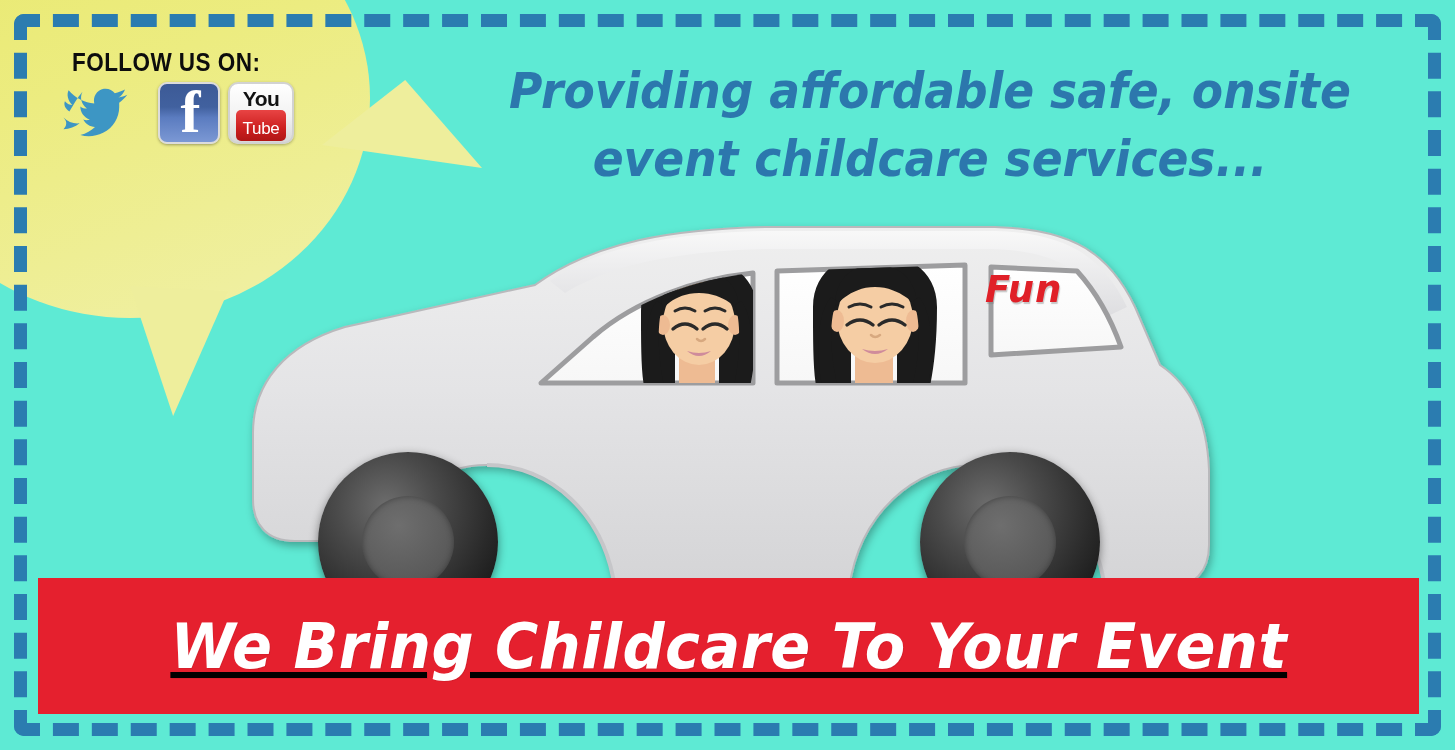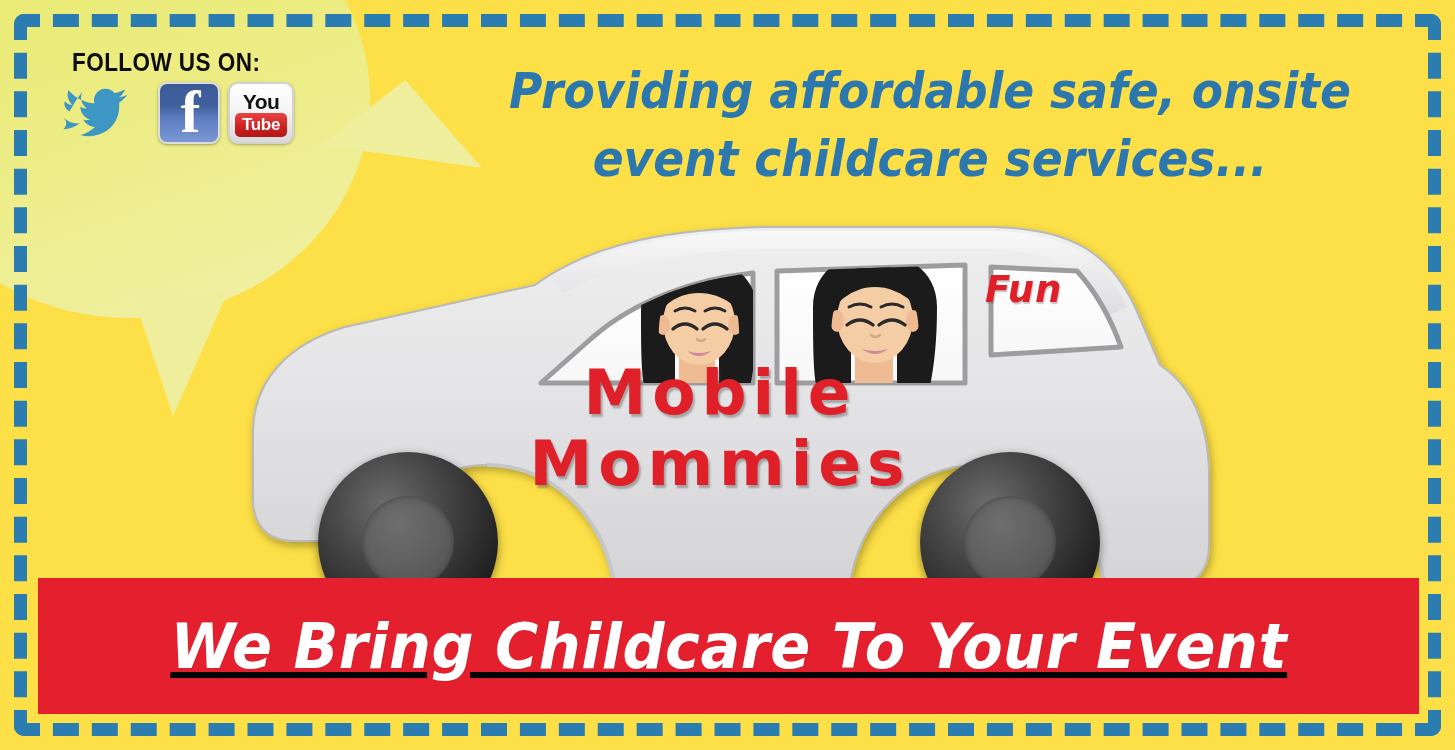--- a/index.html
+++ b/index.html
@@ -5,21 +5,21 @@
 <style>
   html,body{margin:0;padding:0;background:#ffffff;}
   body{
     font-family:"Liberation Sans", sans-serif;
     -webkit-font-smoothing:antialiased;
   }
   #banner{
     position:relative;
     width:1455px;
     height:750px;
-    background:#fde047;
+    background:#5eead4;
     overflow:hidden;
   }
 
   
   .dashed-frame{
     position:absolute;
     left:14px; top:14px;
     width:1427px; height:722px;
     box-sizing:border-box;
     border:13px dashed #2b7cb0;
@@ -127,24 +127,24 @@
     font-size:21px;
     color:#121212;
     line-height:1;
     letter-spacing:-0.5px;
     text-align:center;
   }
   .yt-tube{
     background:linear-gradient(180deg,#e84444 0%,#cc1f1f 60%,#b01616 100%);
     color:#ffffff;
     font-family:"Liberation Sans", sans-serif;
-    font-weight:bold;
+    font-weight:normal;
     font-size:17px;
     line-height:1;
-    padding:3px 7px 4px 7px;
+    padding:10px 7px 4px 7px;
     border-radius:5px;
     letter-spacing:-0.3px;
   }
 
   
   .tagline{
     position:absolute;
     left:430px; top:58px;
     width:1000px;
     text-align:center;
@@ -408,24 +408,20 @@
           <path d="M666,120 q4,4 9,0" stroke="#d7a87f" stroke-width="2.5" fill="none" stroke-linecap="round"></path>
           <path d="M657,134 q13,10 26,0 q-13,4 -26,0 Z" fill="#cf8b9b"></path>
         </g>
       </g>
 
       <path d="M282,250 C346,250 400,300 410,374" fill="none" stroke="#c6c6c9" stroke-width="4"></path>
       <path d="M772,250 C836,250 890,300 900,374" fill="none" stroke="#c6c6c9" stroke-width="4"></path>
     </svg>
   </div>
 
-  <div class="van-text">
-    <span>Mobile</span>
-    <span>Mommies</span>
-  </div>
 
   <div class="fun-text">Fun</div>
 
   <div class="wheel" id="wheel-front">
     <div class="hub"></div>
   </div>
   <div class="wheel" id="wheel-rear">
     <div class="hub"></div>
   </div>
 

